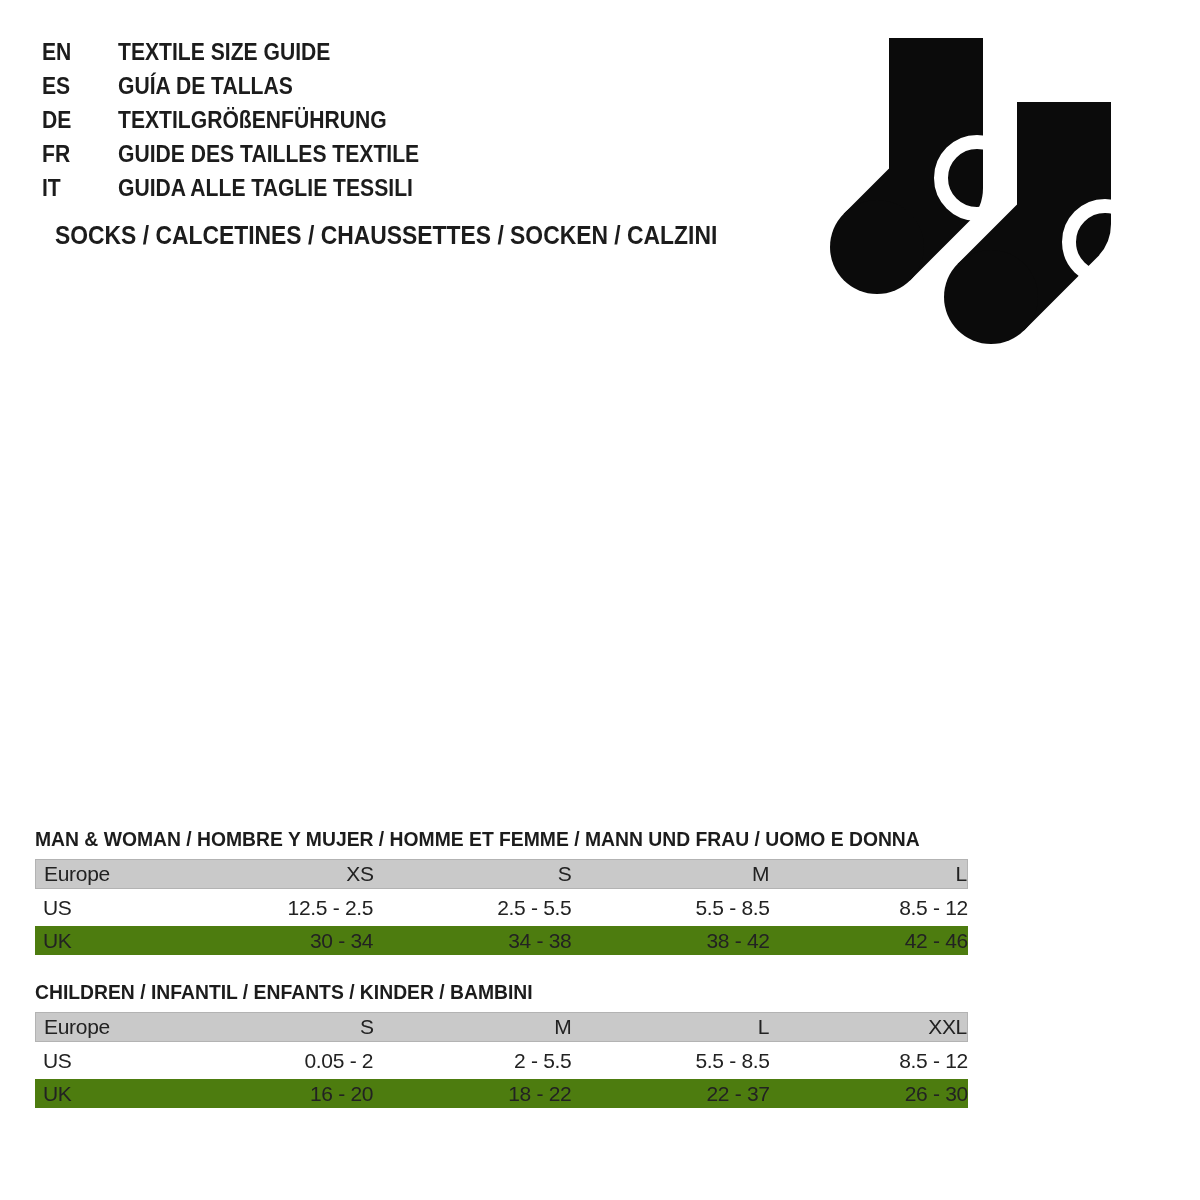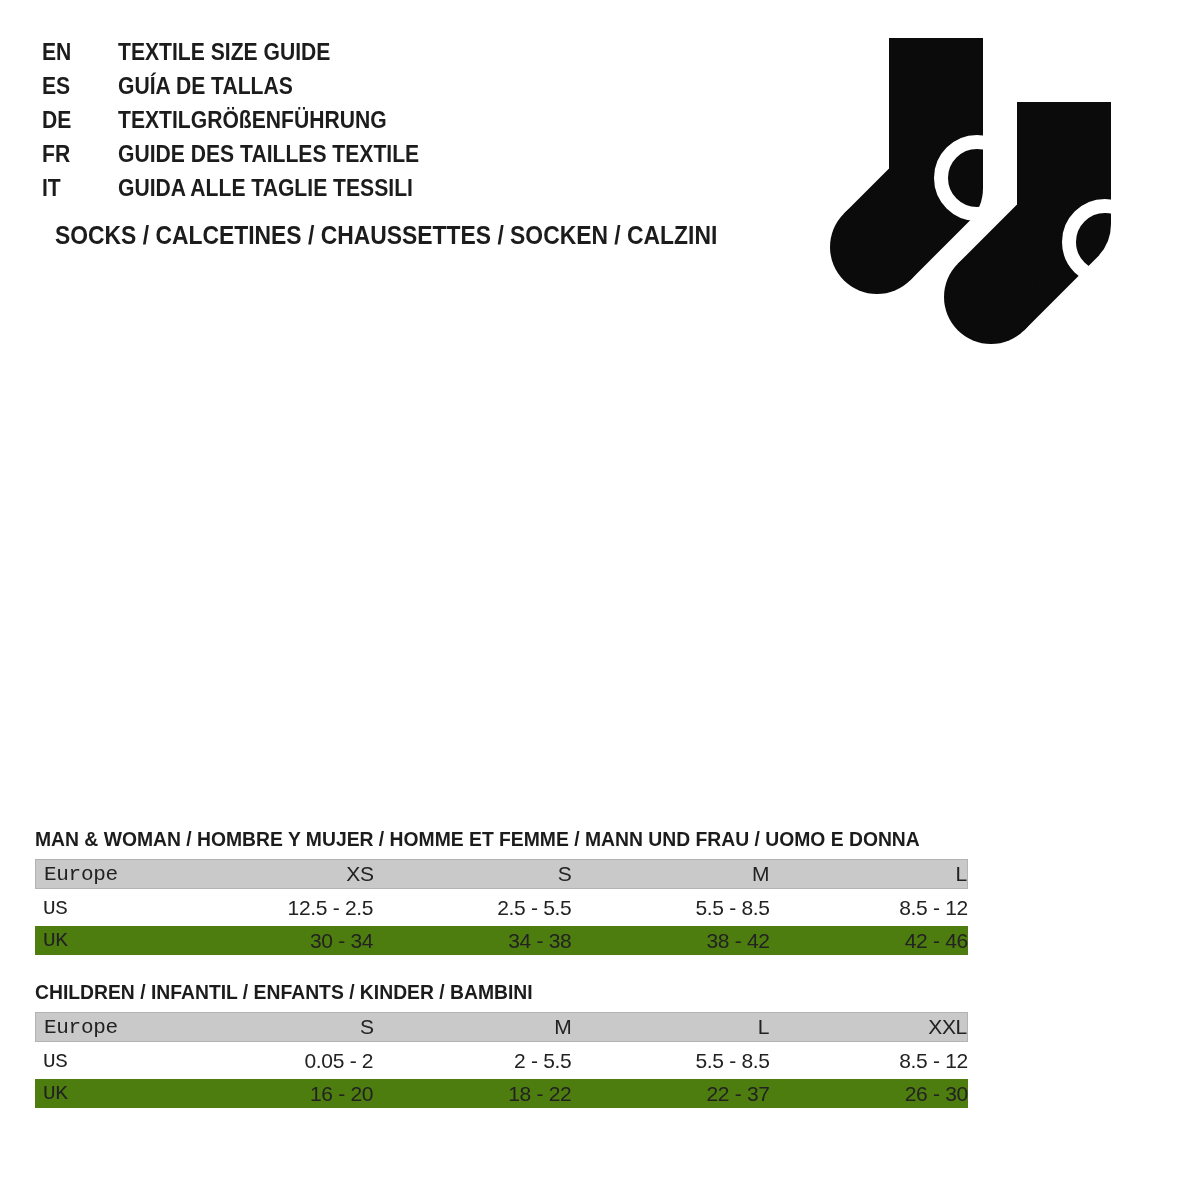--- a/index.html
+++ b/index.html
@@ -25,21 +25,21 @@
   
   .sock-svg { position:absolute; left:805px; top:25px; }
 
   
   .size-table { position:absolute; left:35px; width:933px; }
   .table-title { height:24px; line-height:24px; margin-bottom:8px; font-size:21px; font-weight:bold; }
   .trow {
     display:grid; grid-template-columns:140px 1fr 1fr 1fr 1fr;
     align-items:center; font-size:21px; letter-spacing:-0.3px; color:#222222;
   }
-  .trow .c0 { padding-left:8px; text-align:left;font-family:Liberation Mono, monospace; }
+  .trow .c0 { padding-left:8px; text-align:left; }
   .trow .c  { text-align:right; }
   .thead { height:30px; background:#c9c9c9; border:1px solid #b3b3b3; box-sizing:border-box; }
   .rowa  { height:30px; background:#ffffff; margin-top:4px;gap:48px; }
   .rowb  { height:29px; background:#4d7c0f; margin-top:3px; }
   .t-man { top:827px; }
   .t-child { top:980px; }
 </style>
 </head>
 <body>
 

